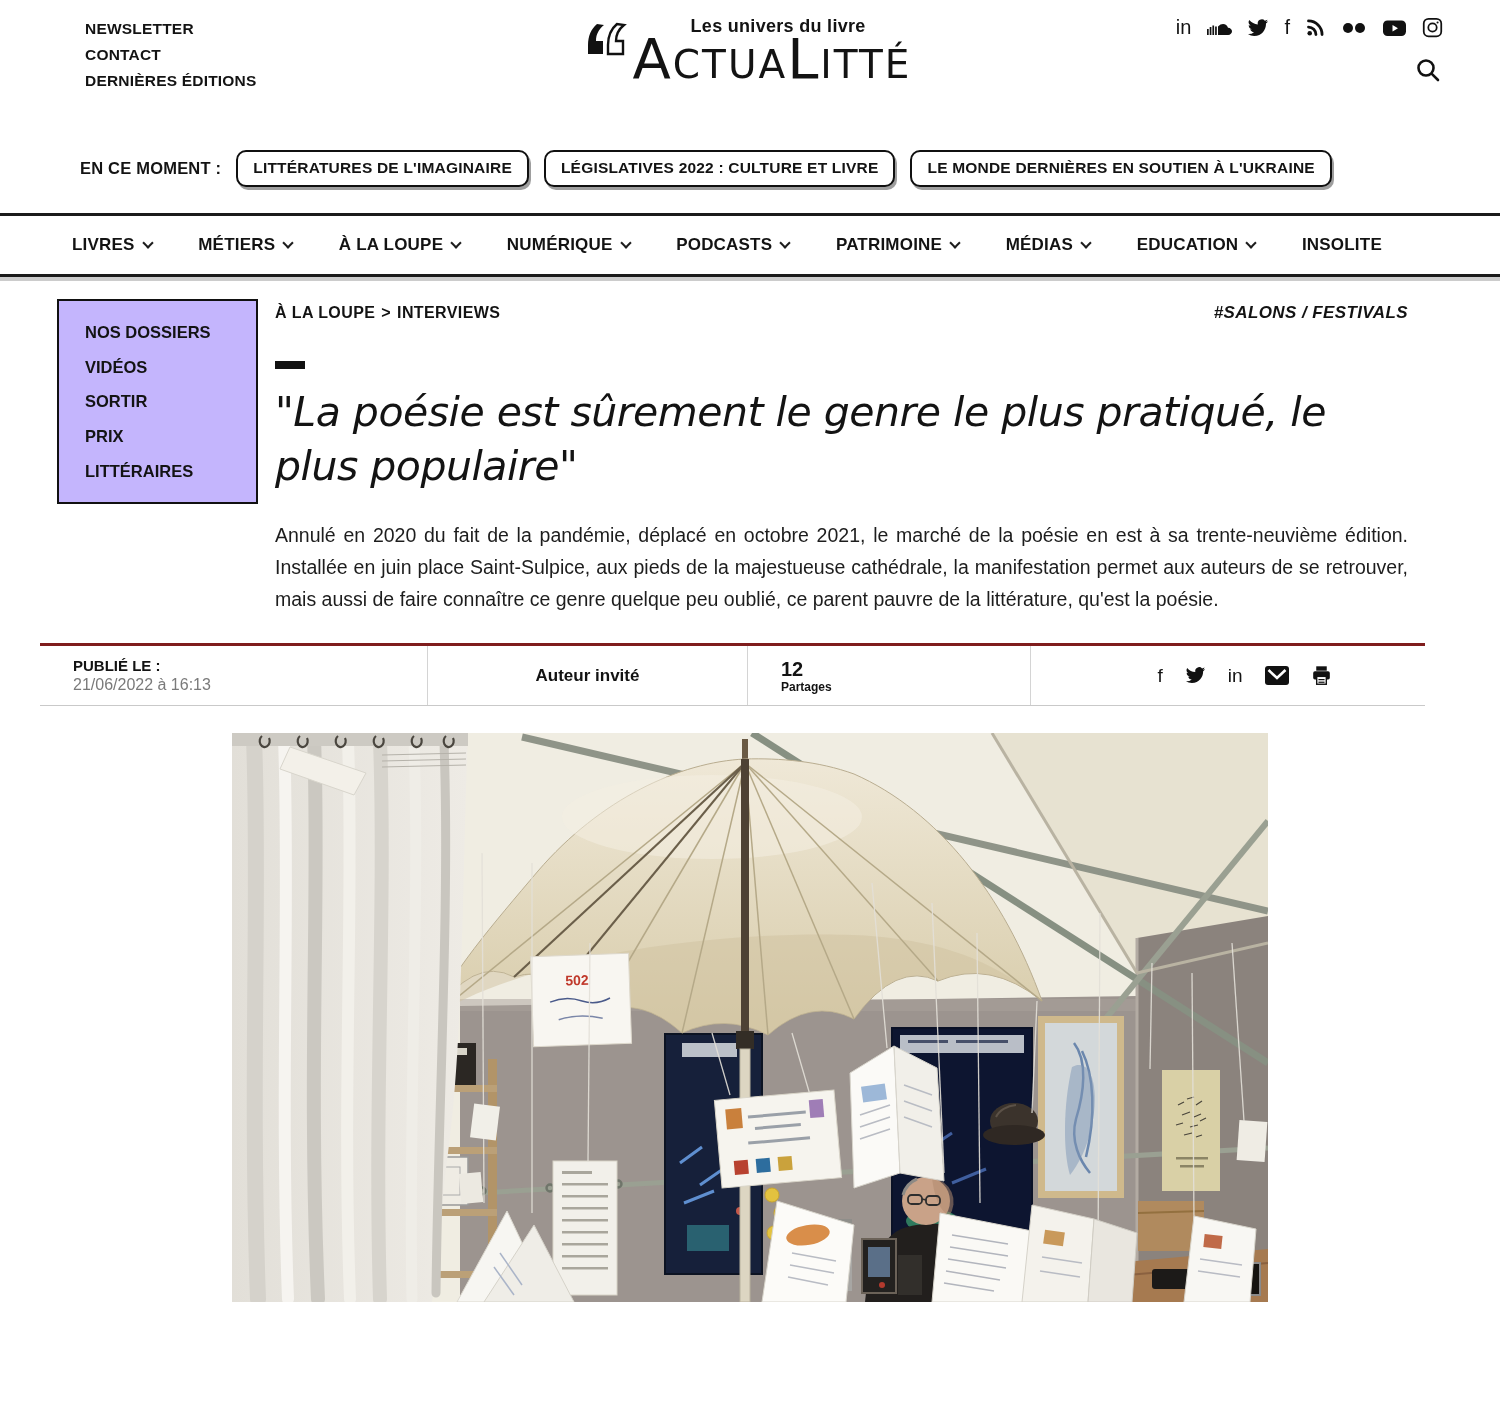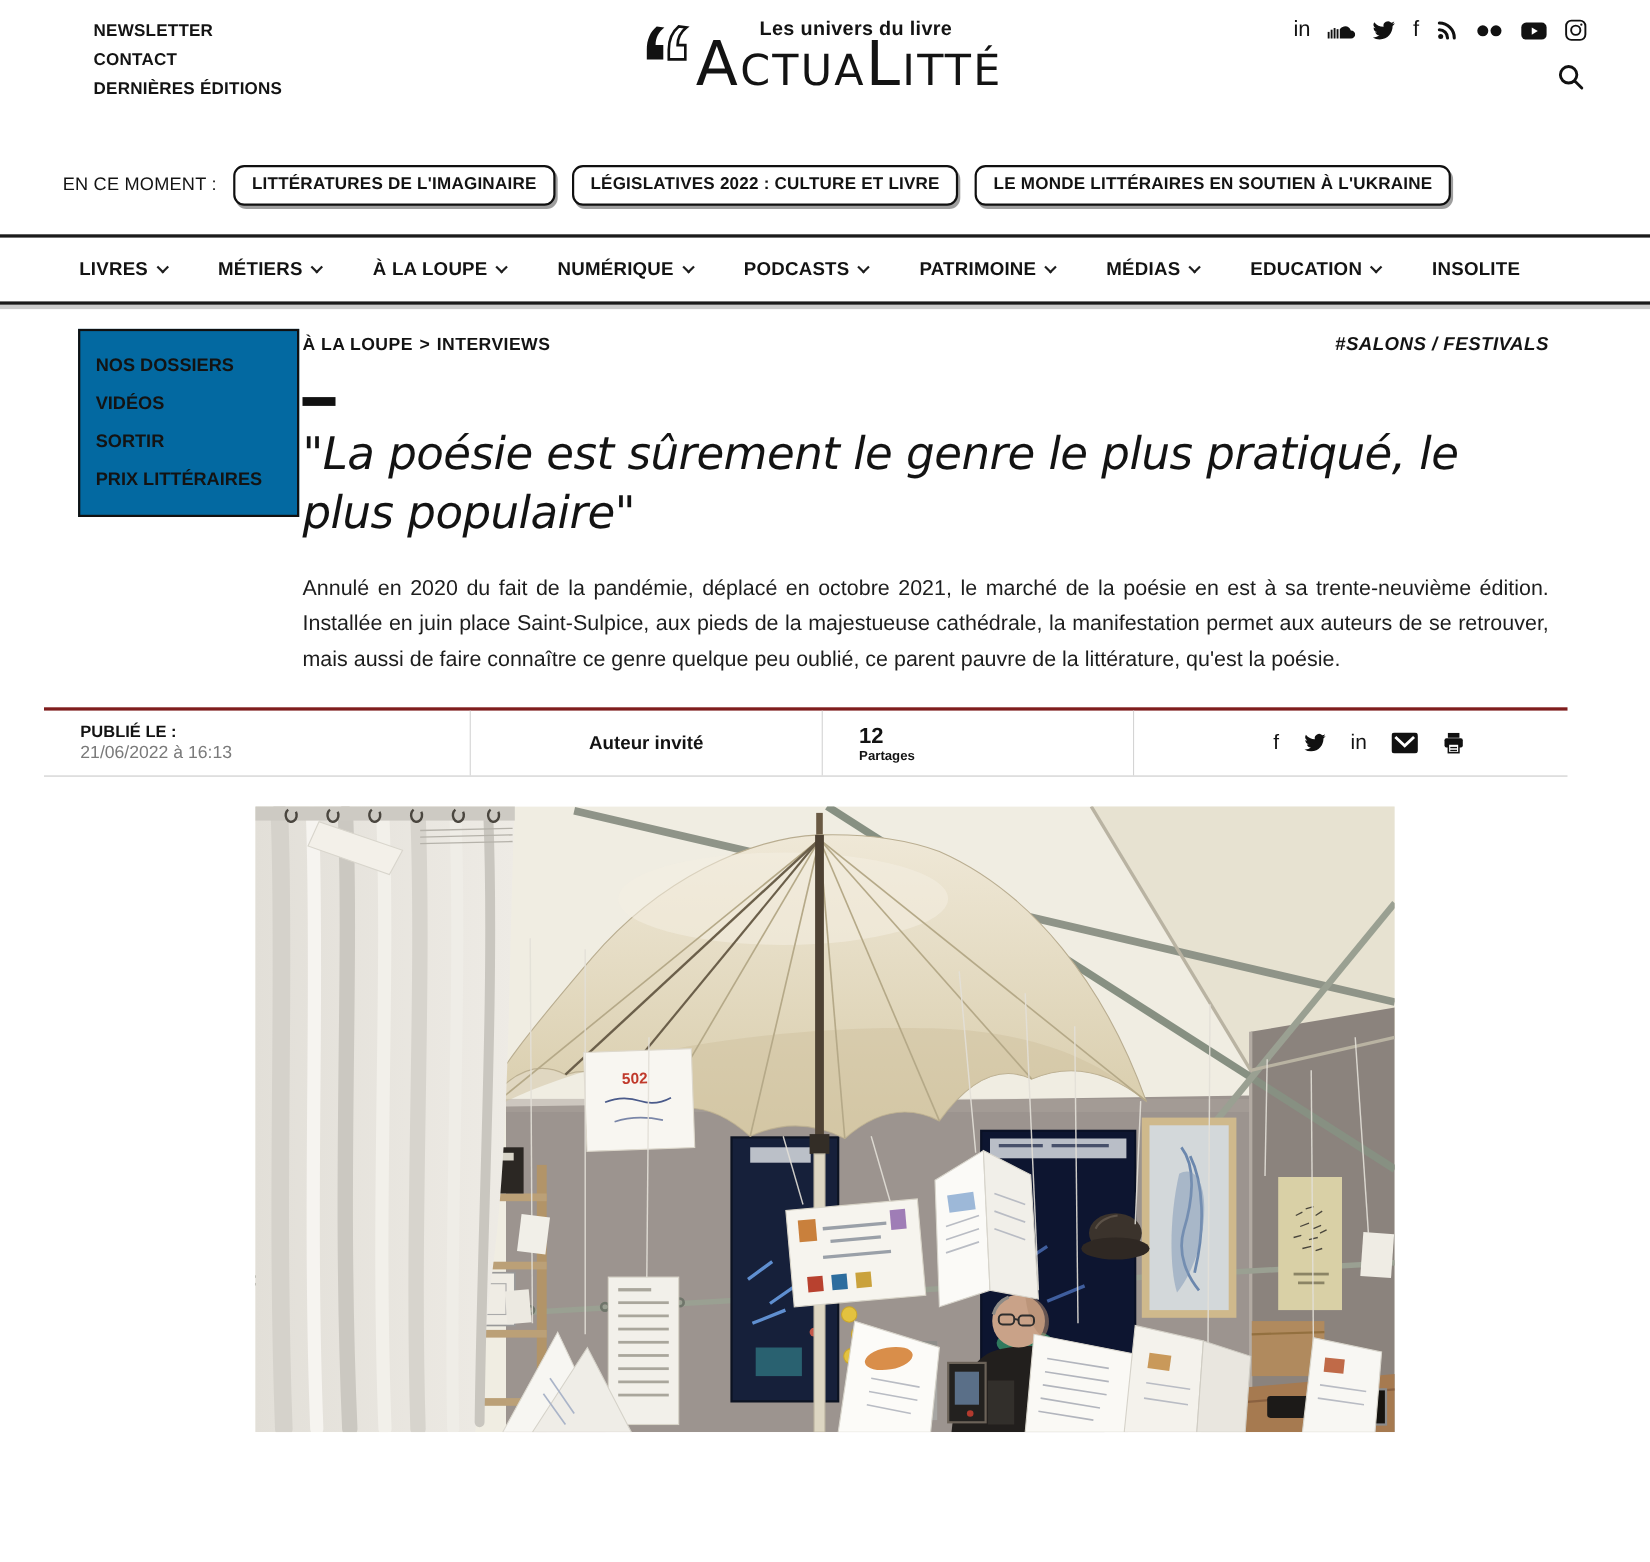--- a/index.html
+++ b/index.html
@@ -18,38 +18,38 @@
   .wordmark { font-size:56px; line-height:.92; font-weight:400; letter-spacing:2px;
               font-variant:small-caps; font-family:"DejaVu Sans", sans-serif; margin-top:-4px; }
   .social { width:340px; display:flex; flex-direction:column; align-items:flex-end; gap:18px; }
   .social-row { display:flex; gap:15px; align-items:center; }
   .social-icon { cursor:pointer; display:block; }
   .social-icon svg { display:block; }
   .search-btn { cursor:pointer; margin-right:2px; }
 
   
   .moment { display:flex; align-items:center; gap:15px; padding:24px 0 26px 57px; }
-  .moment-label { font-weight:400; font-size:16.5px; letter-spacing:.2px; }
+  .moment-label { font-weight:700; font-size:16.5px; letter-spacing:.2px;margin-left:23px; }
   .pill { border:2.5px solid #101010; border-radius:10px; padding:7px 15px 8px; font-weight:700;
           font-size:15.5px; letter-spacing:.2px; box-shadow:2px 3px 0 rgba(0,0,0,.38);
           background:#fff; cursor:pointer; white-space:nowrap; }
 
   
   .mainnav { border-top:3px solid #1b1b1b; border-bottom:3px solid #1b1b1b; box-shadow:0 4px 0 #cccccc;
              height:64px; display:flex; align-items:center; justify-content:space-between;
              padding:0 118px 0 72px; background:#fff; }
   .nav-item { font-weight:700; font-size:17px; letter-spacing:.2px; display:flex; align-items:center;
               gap:9px; cursor:pointer; text-transform:uppercase; }
   .chev { width:8px; height:8px; border-right:2.4px solid #1d1d1d; border-bottom:2.4px solid #1d1d1d;
           transform:rotate(45deg); margin-top:-5px; }
 
   
   .content { position:relative; padding:26px 92px 0 275px; }
-  .sidebar { position:absolute; left:71px; top:22px; width:201px; border:2.5px solid #111;
-             padding:14px 14px; background:#0369a1; }
+  .sidebar { position:absolute; left:57px; top:22px; width:201px; border:2.5px solid #111;
+             padding:14px 26px; background:#c4b5fd; }
   .sidebar-item { font-weight:700; font-size:16.5px; line-height:2.1; text-transform:uppercase; cursor:pointer; }
 
   .crumb-row { display:flex; justify-content:space-between; align-items:baseline; }
   .breadcrumb { font-size:16px; font-weight:600; letter-spacing:.4px; }
   .breadcrumb span { cursor:pointer; }
   .breadcrumb .sep { cursor:default; margin:0 6px; }
   .tag { font-style:italic; font-size:17px; font-weight:600; letter-spacing:.4px; cursor:pointer; }
 
   .dash { width:30px; height:8px; background:#111; margin:38px 0 16px; }
   .title { font-family:"DejaVu Sans", sans-serif; font-style:italic; font-weight:400;
@@ -153,21 +153,21 @@
             <line x1="16.8" y1="16.8" x2="23" y2="23"></line>
         </svg>
       </span>
     </div>
   </div>
 
   <div class="moment">
     <span class="moment-label">EN CE MOMENT :</span>
     <span class="pill">LITTÉRATURES DE L'IMAGINAIRE</span>
     <span class="pill">LÉGISLATIVES 2022 : CULTURE ET LIVRE</span>
-    <span class="pill">LE MONDE LITTÉRAIRES EN SOUTIEN À L'UKRAINE</span>
+    <span class="pill">LE MONDE DERNIÈRES EN SOUTIEN À L'UKRAINE</span>
   </div>
 
   <nav class="mainnav">
     <span class="nav-item">
         <span>LIVRES</span>
         <span class="chev"></span>
       </span>
     <span class="nav-item">
         <span>MÉTIERS</span>
         <span class="chev"></span>

